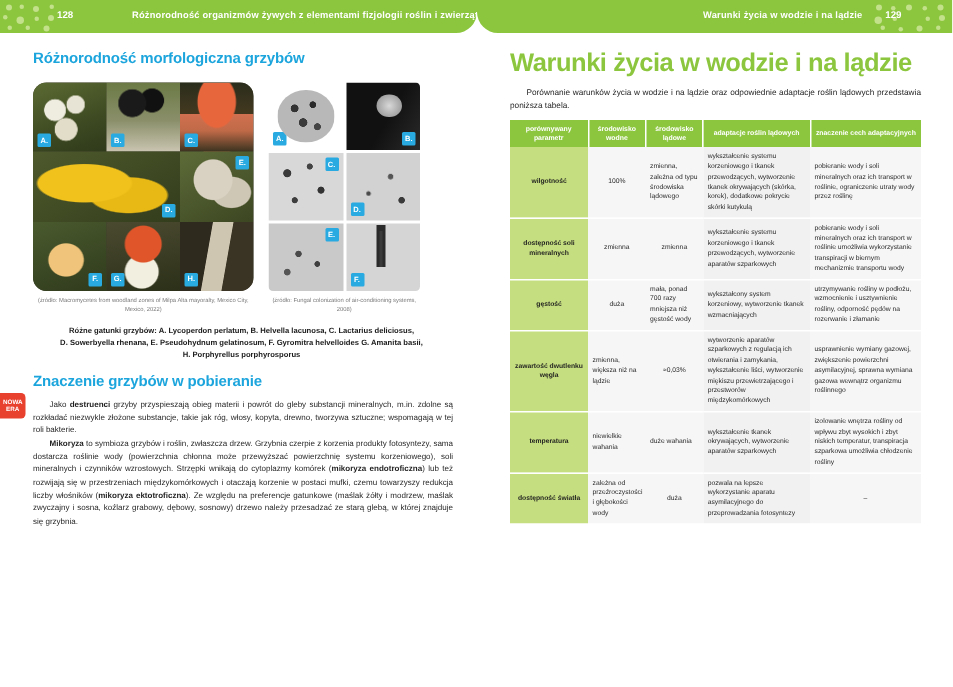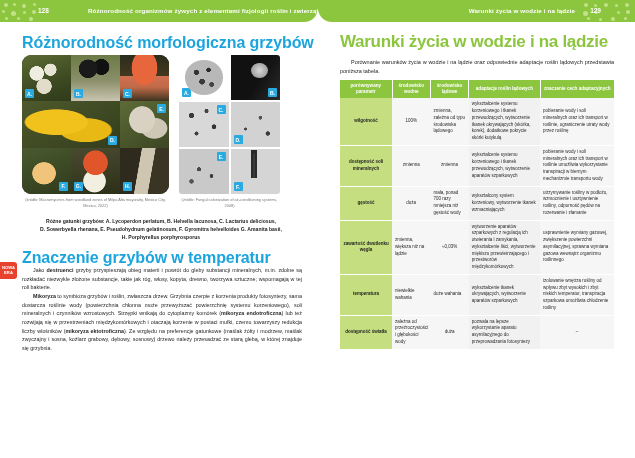--- a/index.html
+++ b/index.html
@@ -39,21 +39,21 @@
   .dots { position: absolute; top: 2px; height: 18px; width: 52px; }
   .hdr-left .dots { left: 0px; }
   .hdr-right .dots { right: 2px; }
   .dots i {
     position: absolute; display: block; border-radius: 50%;
     background: #c3e08b;
   }
 
   
   .h2 {
-    color: #1ca5dd; font-size: 16px; font-weight: bold;
+    color: #1ca5dd; font-size: 10px; font-weight: bold;
     letter-spacing: -.1px;
   }
   .h2-morph { position: absolute; left: 22px; top: 34px; }
   .h2-znacz { position: absolute; left: 22px; top: 249px; }
 
   .photo-wrap { position: absolute; left: 22px; top: 55px; display: flex; gap: 10px; }
   .grid-a {
     width: 147px; height: 139px; border-radius: 9px; overflow: hidden;
     display: grid;
     grid-template-columns: 1fr 1fr 1fr;
@@ -299,21 +299,21 @@
 
     <div class="caption cap1">(źródło: Macromycetes from woodland zones of Milpa Alta mayoralty, Mexico City, Mexico, 2022)</div>
     <div class="caption cap2">(źródło: Fungal colonization of air-conditioning systems, 2008)</div>
 
     <div class="species">
       <span>Różne gatunki grzybów: A. Lycoperdon perlatum, B. Helvella lacunosa, C. Lactarius deliciosus,</span><br>
       <span>D. Sowerbyella rhenana, E. Pseudohydnum gelatinosum, F. Gyromitra helvelloides G. Amanita basii,</span><br>
       <span>H. Porphyrellus porphyrosporus</span>
     </div>
 
-    <div class="h2 h2-znacz">Znaczenie grzybów w temperatur</div>
+    <div class="h2 h2-znacz">Znaczenie grzybów w pobieranie</div>
 
     <div class="badge-tab">
       <span>NOWA<br>ERA</span>
     </div>
 
     <div class="body-text">
       <p><span>Jako <b>destruenci</b> grzyby przyspieszają obieg materii i powrót do gleby substancji mineralnych, m.in. zdolne są rozkładać niezwykle złożone substancje, takie jak róg, włosy, kopyta, drewno, tworzywa sztuczne; wspomagają w tej roli bakterie.</span></p>
       <p><span><b>Mikoryza</b> to symbioza grzybów i roślin, zwłaszcza drzew. Grzybnia czerpie z korzenia produkty fotosyntezy, sama dostarcza roślinie wody (powierzchnia chłonna może przewyższać powierzchnię systemu korzeniowego), soli mineralnych i czynników wzrostowych. Strzępki wnikają do cytoplazmy komórek (<b>mikoryza endotroficzna</b>) lub też rozwijają się w przestrzeniach międzykomórkowych i otaczają korzenie w postaci mufki, czemu towarzyszy redukcja liczby włośników (<b>mikoryza ektotroficzna</b>). Ze względu na preferencje gatunkowe (maślak żółty i modrzew, maślak zwyczajny i sosna, koźlarz grabowy, dębowy, sosnowy) drzewo należy przesadzać ze starą glebą, w której znajduje się grzybnia.</span></p>
     </div>
   </div>

